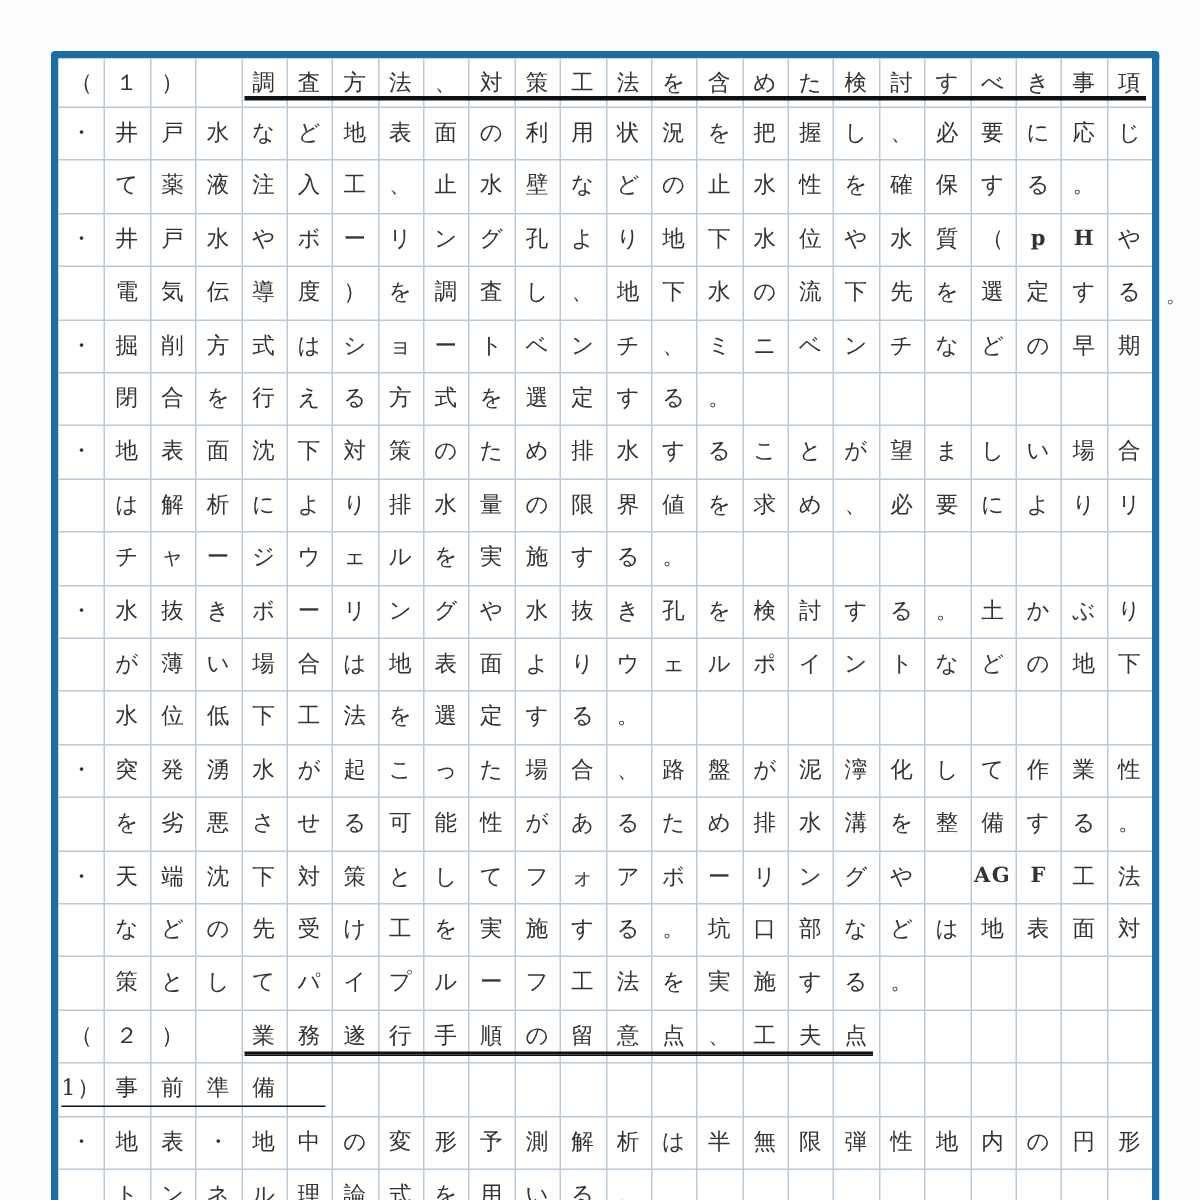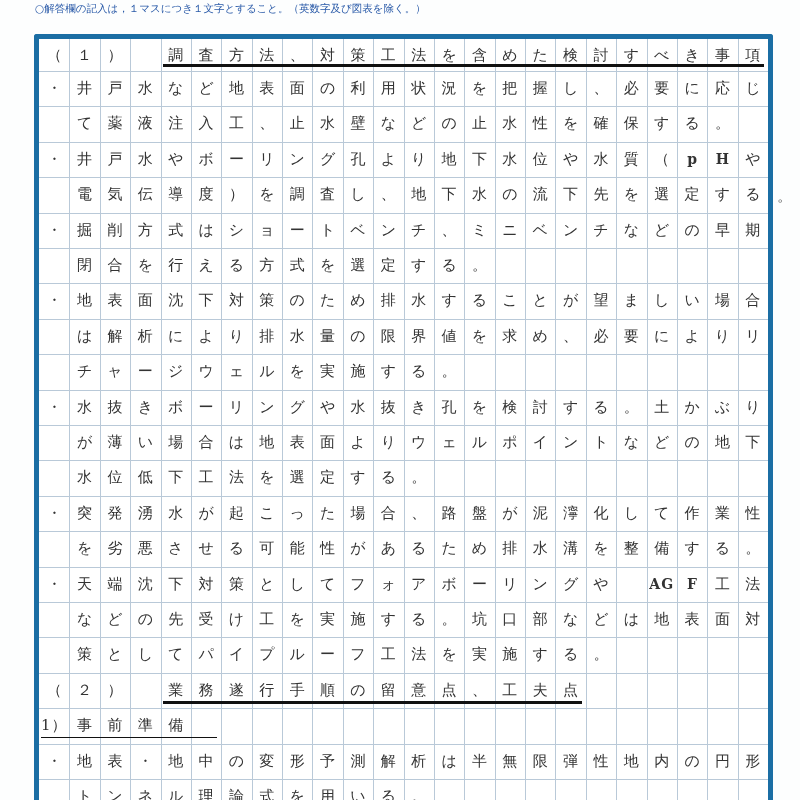--- a/index.html
+++ b/index.html
@@ -36,21 +36,20 @@
     border-bottom:1px solid #111;
   }
   .outside {
     position:absolute; font-size:15px; color:#555;
   }
 </style>
 </head>
 <body>
 
 <div class="instructions">
-  <div>○解答欄の記入は，１マスにつき１文字とすること。（英数字及び図表を除く。）</div>
 </div>
 
 <div class="frame">
   <div class="grid" id="grid">
       <div class="vline" style="left: 30.375px;"></div>
       <div class="vline" style="left: 60.75px;"></div>
       <div class="vline" style="left: 91.125px;"></div>
       <div class="vline" style="left: 121.5px;"></div>
       <div class="vline" style="left: 151.875px;"></div>
       <div class="vline" style="left: 182.25px;"></div>

